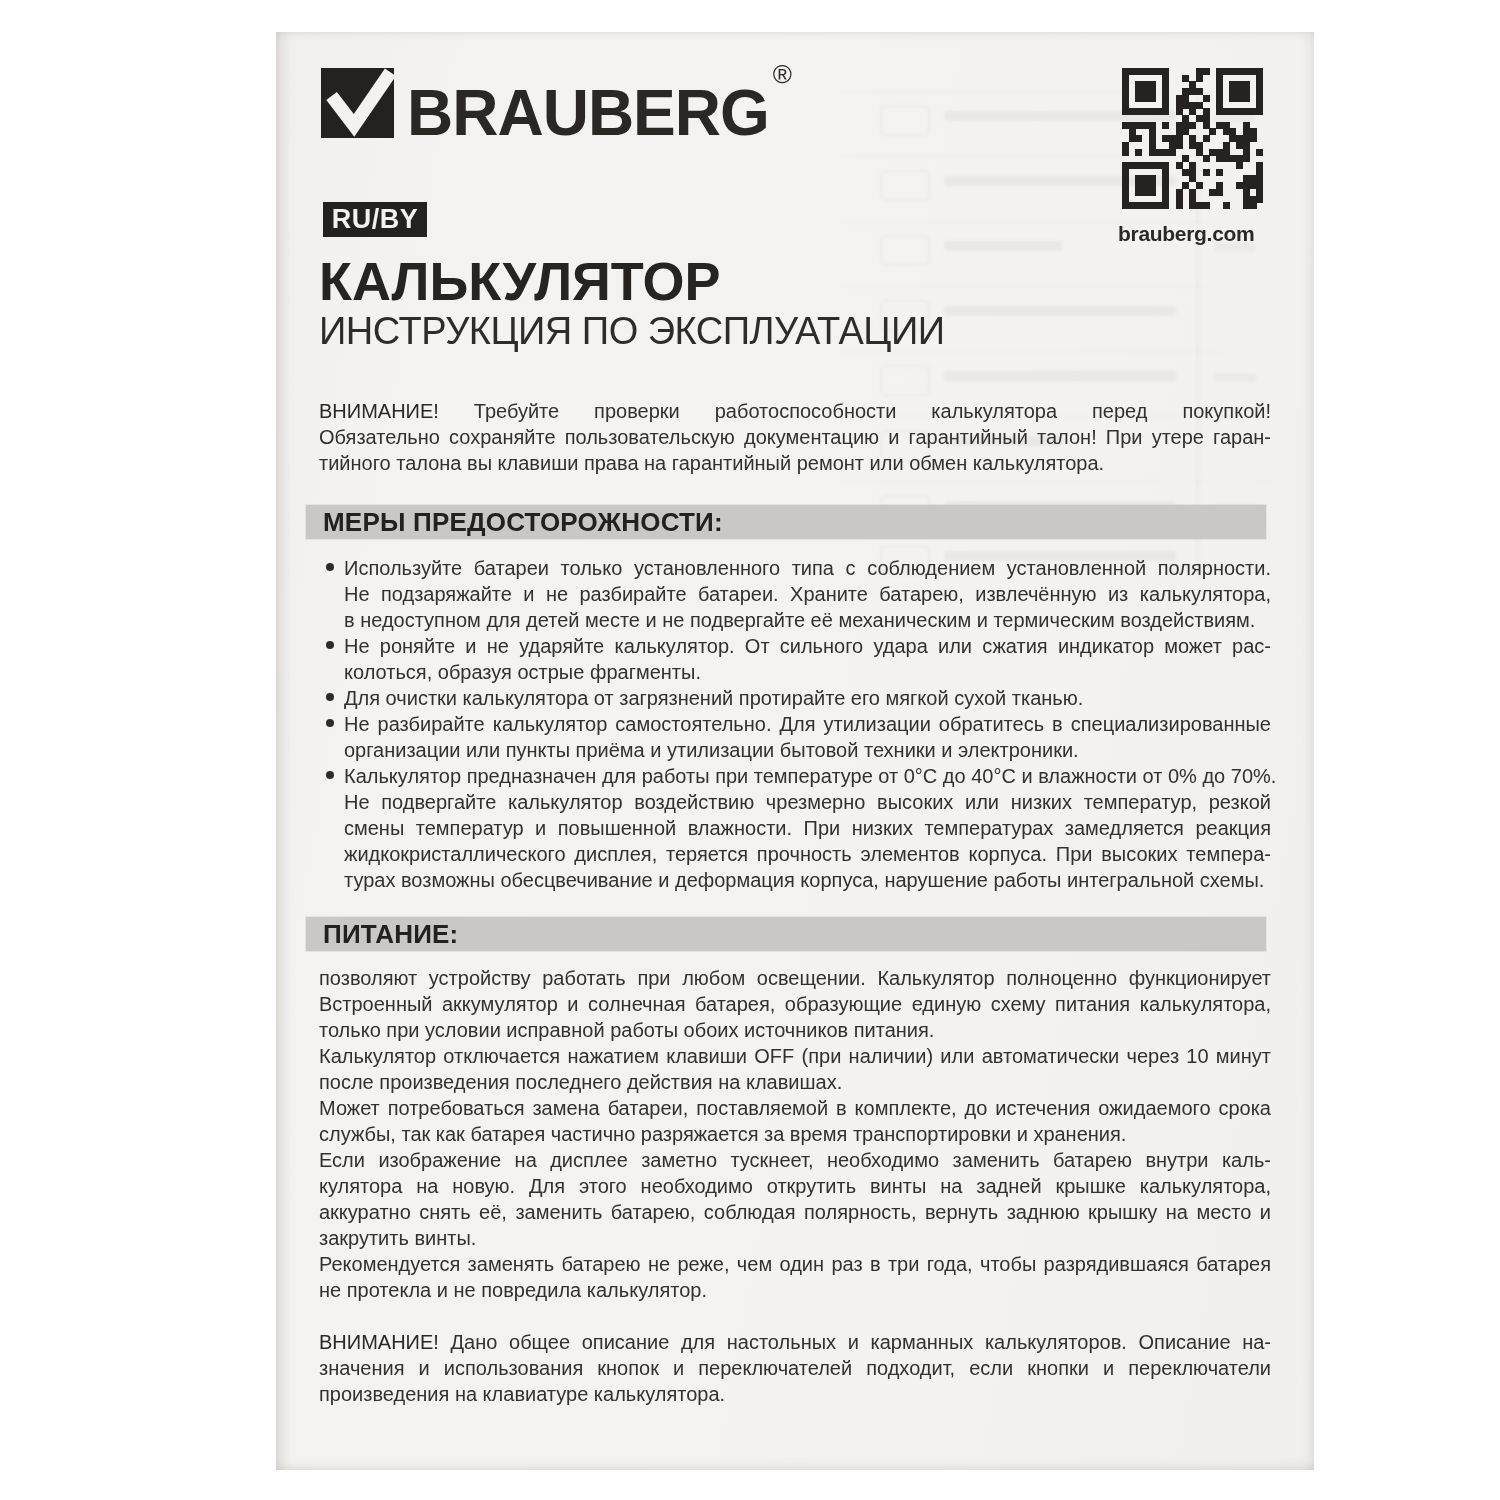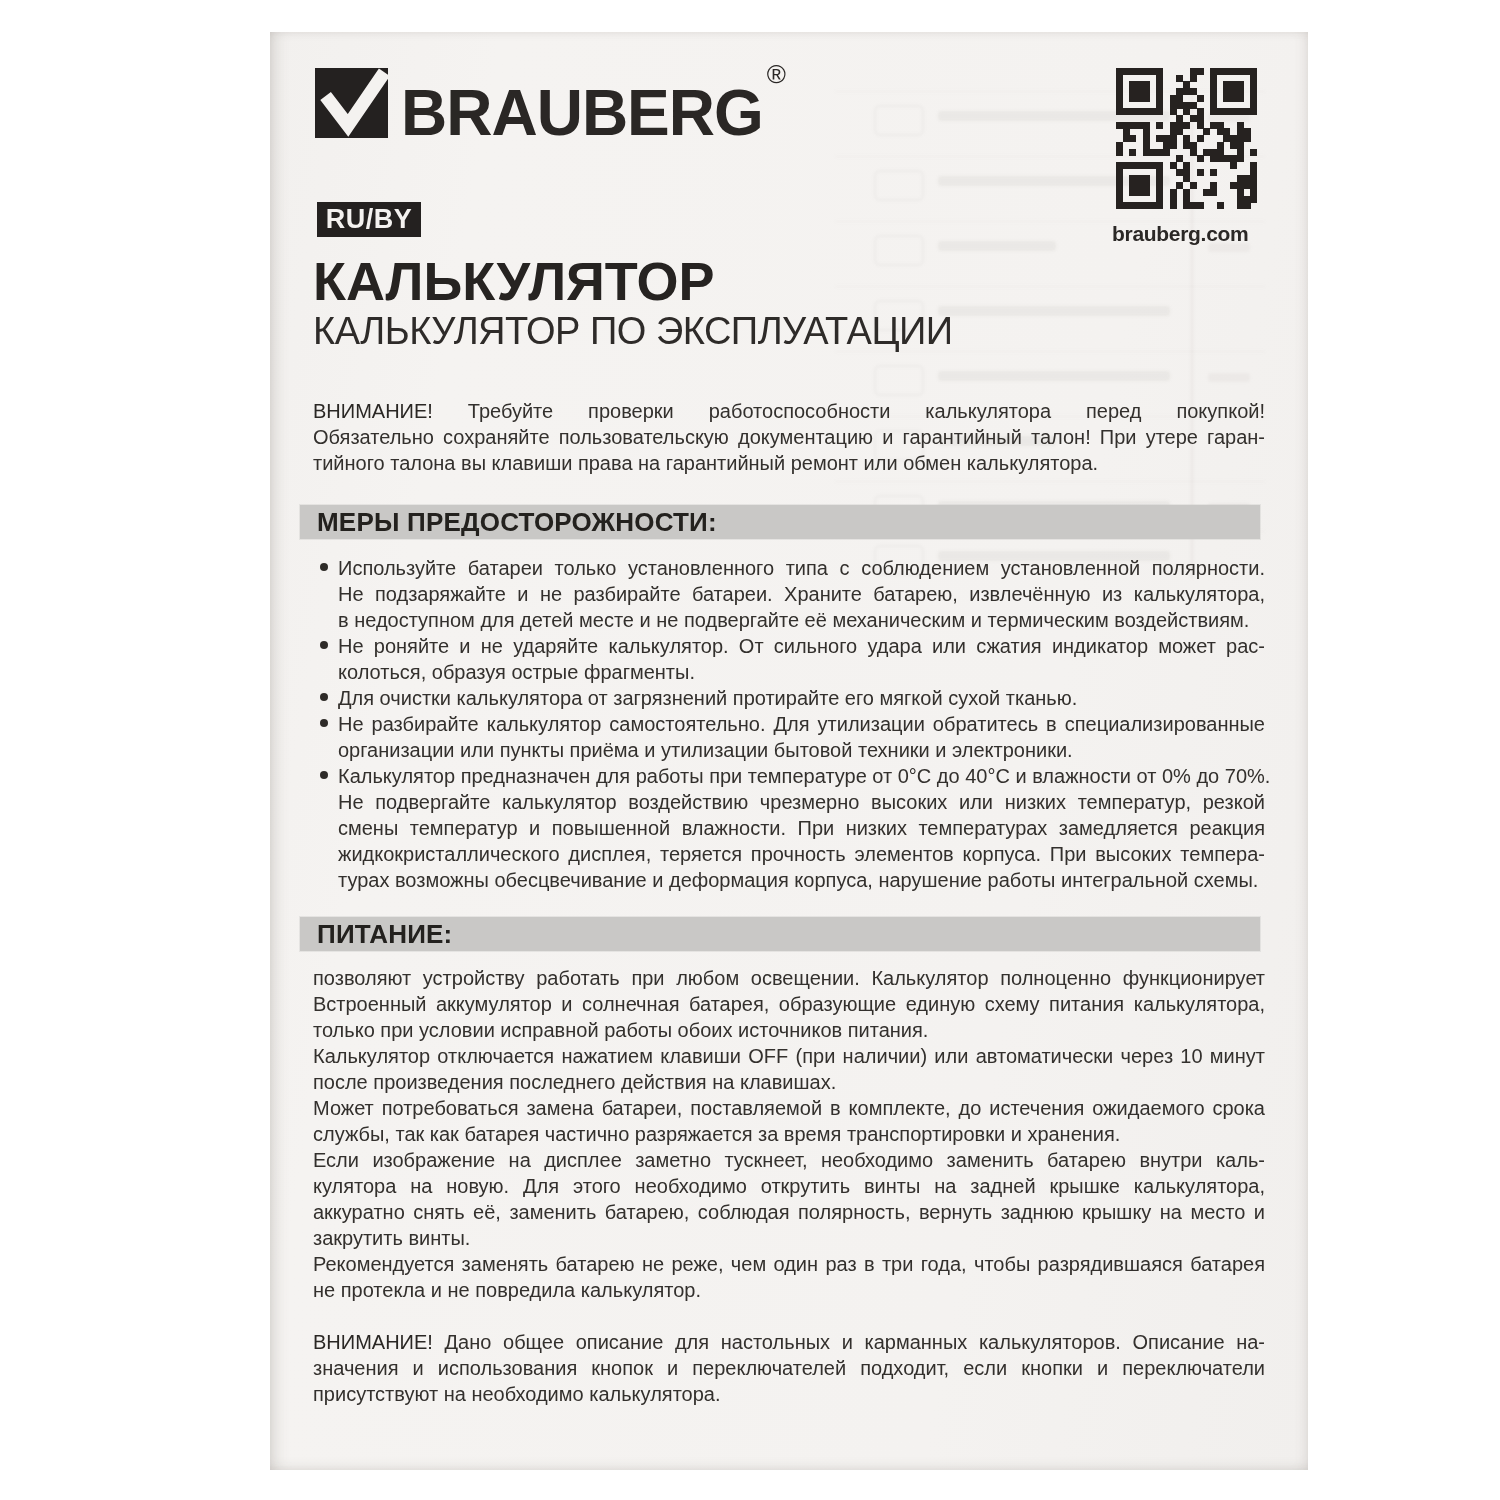--- a/index.html
+++ b/index.html
@@ -3,21 +3,21 @@
 <meta charset="utf-8">
 <style>
   html,body{margin:0;padding:0;}
   body{
     width:1500px;height:1500px;position:relative;overflow:hidden;
     background:#ffffff;
     font-family:"Liberation Sans","DejaVu Sans",sans-serif;
     -webkit-font-smoothing:antialiased;
   }
   .paper{
-    position:absolute;left:270px;top:32px;width:1038px;height:1438px;
+    position:absolute;left:276px;top:32px;width:1038px;height:1438px;
     background:linear-gradient(100deg,#f2f0ee 0%,#f5f3f1 18%,#f4f2f0 70%,#f1efed 100%);
     box-shadow:
       inset 12px 0 16px -9px rgba(90,80,72,.22),
       inset -9px 0 14px -8px rgba(90,80,72,.14),
       inset 0 -9px 14px -8px rgba(90,80,72,.12),
       inset 0 7px 12px -7px rgba(90,80,72,.08);
   }
   
   .logo-box{position:absolute;left:45px;top:36px;width:73px;height:70px;background:#242120;}
   .brand{
@@ -338,21 +338,21 @@
         <rect x="80.57" y="134.29" width="7" height="7" fill="#262220"></rect>
         <rect x="100.71" y="134.29" width="7" height="7" fill="#262220"></rect>
         <rect x="120.86" y="134.29" width="7" height="7" fill="#262220"></rect>
         <rect x="127.57" y="134.29" width="7" height="7" fill="#262220"></rect>
       </svg>
   </div>
   <div class="qr-caption">brauberg.com</div>
 
   <div class="badge">RU/BY</div>
   <div class="doc-title">КАЛЬКУЛЯТОР</div>
-  <div class="doc-subtitle">КАЛЬКУЛЯТОР ПО ЭКСПЛУАТАЦИИ</div>
+  <div class="doc-subtitle">ИНСТРУКЦИЯ ПО ЭКСПЛУАТАЦИИ</div>
 
   <div id="intro" class="textblock">
       <div class="line"><b>ВНИМАНИЕ!</b> Требуйте проверки работоспособности калькулятора перед покупкой!</div>
       <div class="line">Обязательно сохраняйте пользовательскую документацию и гарантийный талон! При утере гаран-</div>
       <div class="line last">тийного талона вы клавиши права на гарантийный ремонт или обмен калькулятора.</div>
     </div>
 
   <div id="bar-1" class="bar">
     <div class="bar-label">МЕРЫ ПРЕДОСТОРОЖНОСТИ:</div>
   </div>
@@ -397,15 +397,15 @@
       <div class="line">кулятора на новую. Для этого необходимо открутить винты на задней крышке калькулятора,</div>
       <div class="line">аккуратно снять её, заменить батарею, соблюдая полярность, вернуть заднюю крышку на место и</div>
       <div class="line last">закрутить винты.</div>
       <div class="line">Рекомендуется заменять батарею не реже, чем один раз в три года, чтобы разрядившаяся батарея</div>
       <div class="line last">не протекла и не повредила калькулятор.</div>
     </div>
 
   <div id="footer-note" class="textblock">
       <div class="line"><b>ВНИМАНИЕ!</b> Дано общее описание для настольных и карманных калькуляторов. Описание на-</div>
       <div class="line">значения и использования кнопок и переключателей подходит, если кнопки и переключатели</div>
-      <div class="line last">присутствуют на необходимо калькулятора.</div>
+      <div class="line last">произведения на клавиатуре калькулятора.</div>
     </div>
 </div>
 
 </body></html>

